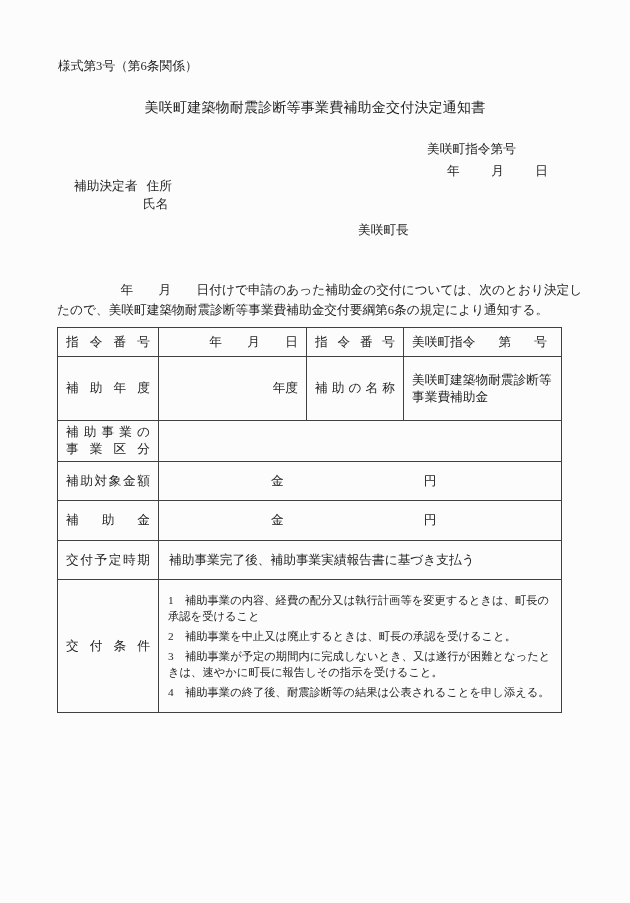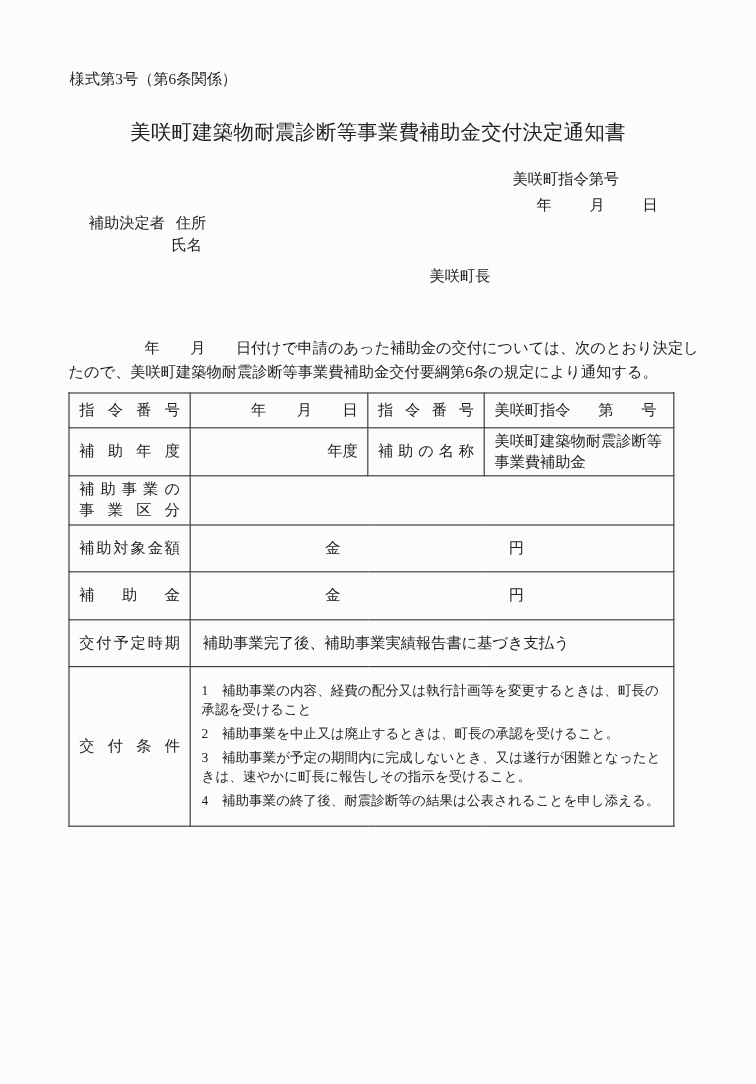--- a/index.html
+++ b/index.html
@@ -7,42 +7,42 @@
     position:relative;
     width:630px;height:903px;
     margin:0 auto;
     background:#fcfcfc;
     font-family:"Liberation Serif","DejaVu Serif",serif;
     color:#1f1f1f;
     font-size:12.7px;
     overflow:hidden;
   }
   .form-number{position:absolute;left:58px;top:58px;white-space:nowrap;}
-  .doc-title{position:absolute;left:0;right:0;top:99px;text-align:center;font-size:17px;letter-spacing:0.2px;white-space:nowrap;}
+  .doc-title{position:absolute;left:0;right:0;top:99px;text-align:center;font-size:14px;letter-spacing:0.2px;white-space:nowrap;}
   .directive{position:absolute;left:395px;top:141px;width:153px;}
   .dir-line1{display:flex;justify-content:center;}
   .dir-line2{display:flex;justify-content:space-between;padding-left:52px;margin-top:5px;}
   .recipient{position:absolute;left:74px;top:177px;line-height:18px;}
   .recipient .addr{margin-left:9px;}
   .recipient .name-line{margin-left:69px;}
   .mayor{position:absolute;left:358px;top:222px;white-space:nowrap;}
   .body-par{position:absolute;left:57px;top:281px;width:520px;line-height:19.5px;}
   .body-par div{white-space:nowrap;}
 
   table.doc-table{
     position:absolute;left:57px;top:327px;
     width:504px;border-collapse:collapse;table-layout:fixed;
     font-size:12.7px;color:#1f1f1f;
   }
   .doc-table td{border:1px solid #404040;vertical-align:middle;padding:0;}
   .jlbl{text-align:justify;text-align-last:justify;padding:0 8px;}
   td.val-right{text-align:right;padding-right:8px;}
   td.val-left{padding-left:10px;margin-top:43px;}
   .cell4-flex{display:flex;justify-content:space-between;padding:0 14px 0 8px;text-align:right;}
-  td.name-cell{padding:2px 8px;line-height:17px;vertical-align:middle;}
+  td.name-cell{padding:14px 8px;line-height:17px;vertical-align:middle;}
   .kin{margin-left:112px;}
   .yen{margin-left:137px;}
   td.cond-cell{vertical-align:middle;padding:7px 9px;}
   .cond-item{font-size:11.3px;line-height:16px;margin-top:4px;}
   .cond-item:first-child{margin-top:0;}
   tr.r1 td{height:28px;}
   tr.r2 td{height:35px;}
   tr.r3 td{height:40px;}
   tr.r4 td{height:38px;}
   tr.r5 td{height:39px;}

